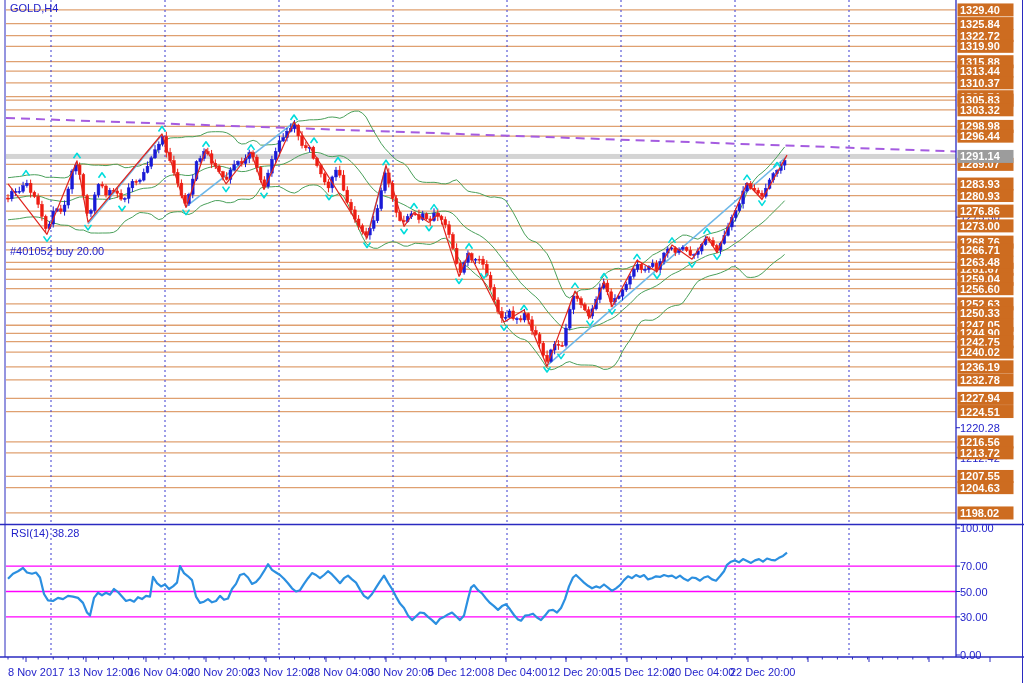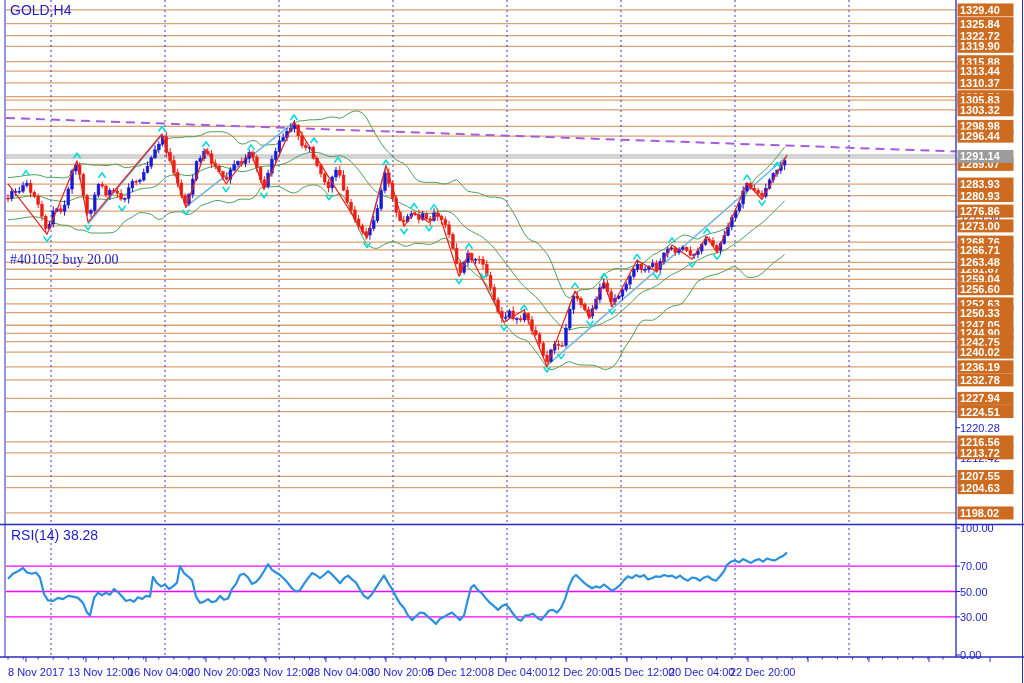--- a/index.html
+++ b/index.html
@@ -1,19 +1,19 @@
 <!DOCTYPE html>
 <html><head>
 <meta charset="utf-8">
 <style>
   html,body{margin:0;padding:0;background:#fff;}
   #stage{position:relative;width:1024px;height:683px;background:#fff;overflow:hidden;
          font-family:"Liberation Sans",sans-serif;}
   #chart-svg{position:absolute;left:0;top:0;}
-  .flt{position:absolute;color:#1d1dc9;font-size:14px;white-space:nowrap;}
+  .flt{position:absolute;color:#1d1dc9;font-size:11px;white-space:nowrap;}
 </style>
 </head>
 <body>
 <div id="stage">
   <svg id="chart-svg" width="1024" height="683">
       <rect x="6" y="153.9365959999996" width="950" height="5" fill="#d4d4d4"></rect>
       <line x1="6" y1="9.954359999999651" x2="956" y2="9.954359999999651" stroke="#dfa070" stroke-width="1.3"></line>
       <line x1="6" y1="23.584176000000312" x2="956" y2="23.584176000000312" stroke="#dfa070" stroke-width="1.3"></line>
       <line x1="6" y1="35.52940799999989" x2="956" y2="35.52940799999989" stroke="#dfa070" stroke-width="1.3"></line>
       <line x1="6" y1="46.32605999999965" x2="956" y2="46.32605999999965" stroke="#dfa070" stroke-width="1.3"></line>
@@ -723,15 +723,15 @@
       <line x1="837.4000000000007" y1="657" x2="837.4000000000007" y2="659.5" stroke="#2a2ac0" stroke-width="1"></line>
       <line x1="852.4800000000007" y1="657" x2="852.4800000000007" y2="659.5" stroke="#2a2ac0" stroke-width="1"></line>
       <line x1="867.5600000000007" y1="657" x2="867.5600000000007" y2="659.5" stroke="#2a2ac0" stroke-width="1"></line>
       <line x1="882.6400000000008" y1="657" x2="882.6400000000008" y2="659.5" stroke="#2a2ac0" stroke-width="1"></line>
       <line x1="897.7200000000008" y1="657" x2="897.7200000000008" y2="659.5" stroke="#2a2ac0" stroke-width="1"></line>
       <line x1="912.8000000000009" y1="657" x2="912.8000000000009" y2="659.5" stroke="#2a2ac0" stroke-width="1"></line>
       <line x1="927.8800000000009" y1="657" x2="927.8800000000009" y2="659.5" stroke="#2a2ac0" stroke-width="1"></line>
       <line x1="942.960000000001" y1="657" x2="942.960000000001" y2="659.5" stroke="#2a2ac0" stroke-width="1"></line>
     </svg>
   <div class="flt" style="left:10px;top:2px;">GOLD,H4</div>
-  <div class="flt" style="left:10px;top:252px;font-family:Liberation Serif, serif;">#401052 buy 20.00</div>
+  <div class="flt" style="left:10px;top:245px;">#401052 buy 20.00</div>
   <div class="flt" style="left:11px;top:527px;">RSI(14) 38.28</div>
 </div>
 
 </body></html>

